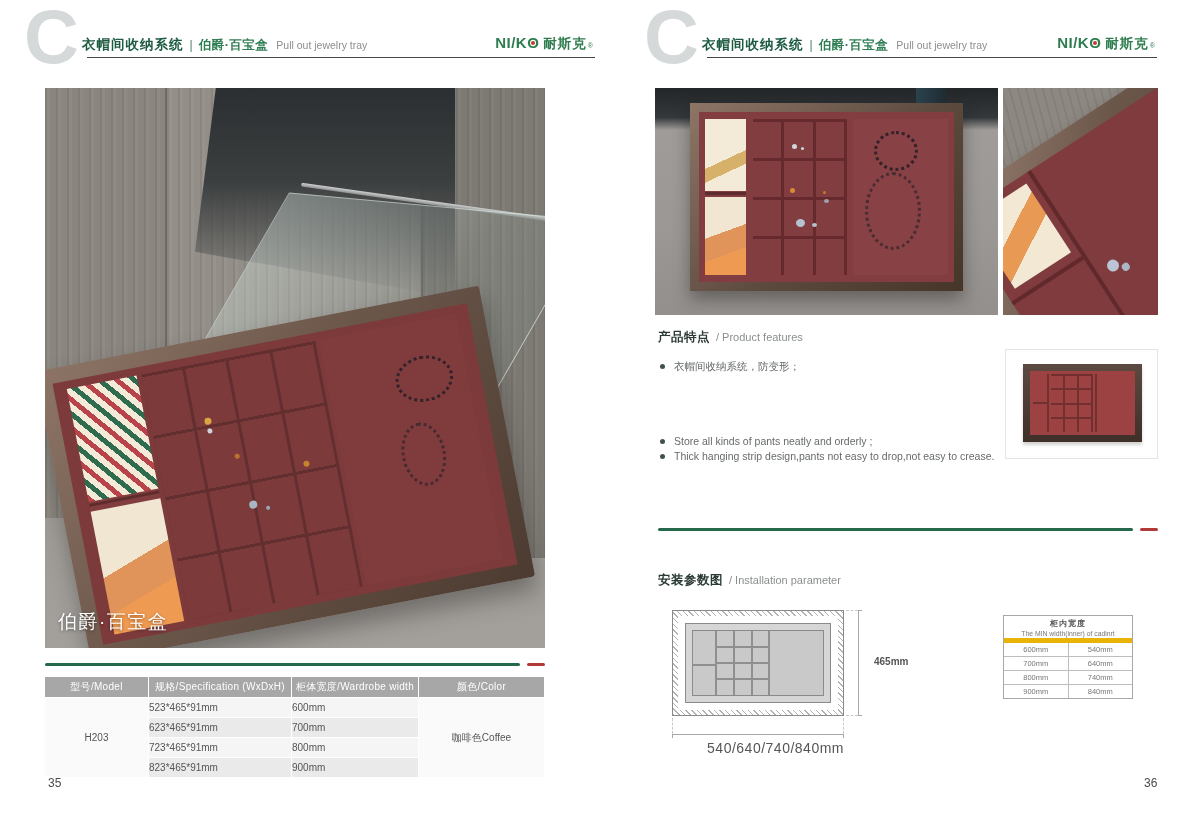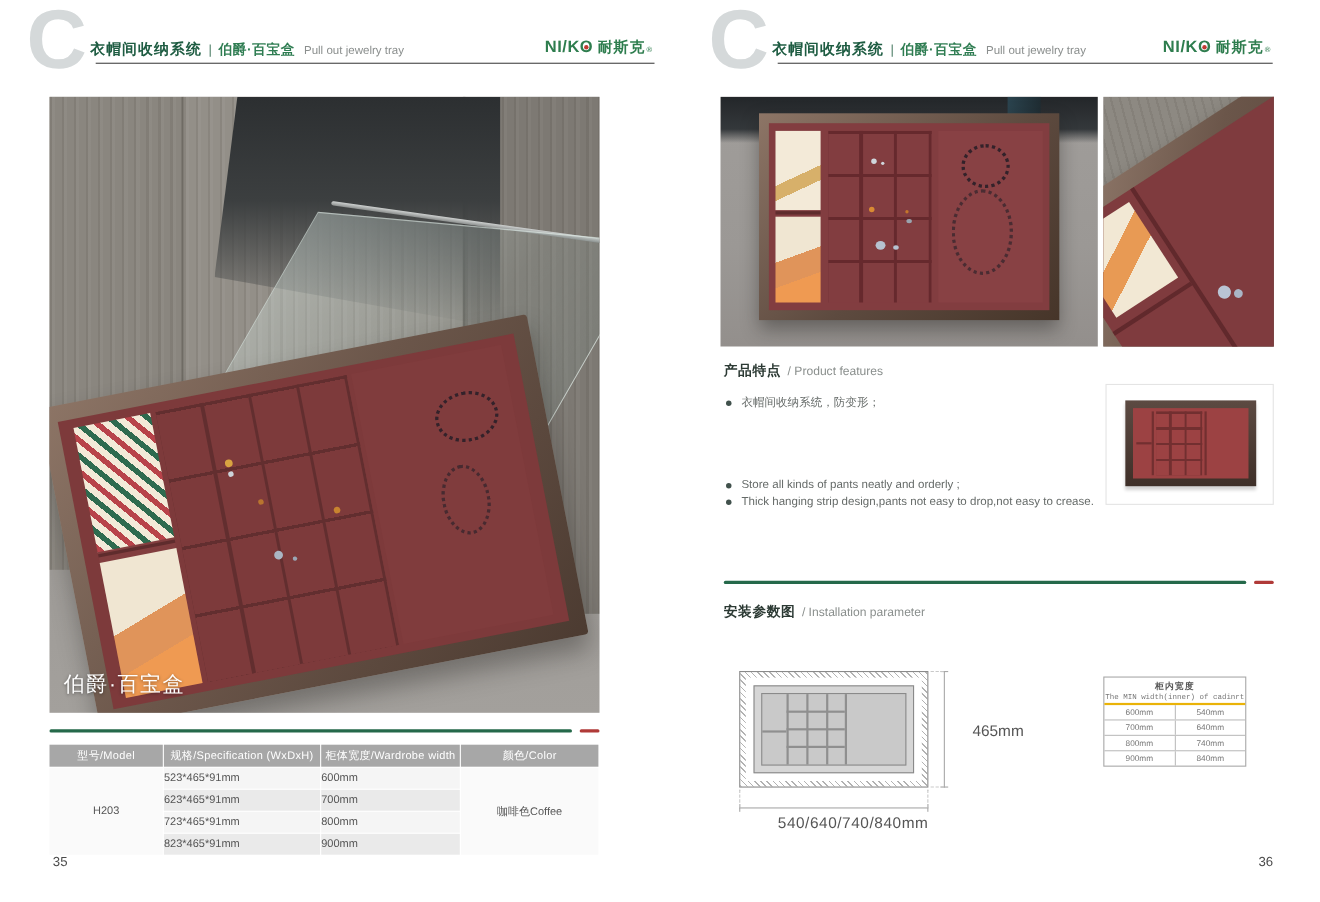--- a/index.html
+++ b/index.html
@@ -126,21 +126,21 @@
   .mini-red { position:relative; width:100%; height:100%; background:#9c4243; }
   .mini-leftcol { position:absolute; left:3%; top:4%; width:15%; height:92%; border-right:2px solid #722f30; }
   .mini-leftcol::after { content:""; position:absolute; left:0; top:48%; width:100%; height:2px; background:#722f30; }
   .mini-grid { position:absolute; left:20%; top:4%; width:40%; height:92%;
     background-image:
       repeating-linear-gradient(90deg, transparent 0 calc(33.33% - 2px), #722f30 calc(33.33% - 2px) 33.33%),
       repeating-linear-gradient(0deg,  transparent 0 calc(25% - 2px),   #722f30 calc(25% - 2px) 25%); }
   .mini-openwall { position:absolute; left:62%; top:4%; width:2px; height:92%; background:#722f30; }
 
   
-  .install-h { position:absolute; left:658px; top:548px; display:flex; align-items:baseline; }
+  .install-h { position:absolute; left:658px; top:572px; display:flex; align-items:baseline; }
 
   
   .tvwrap { position:absolute; left:668px; top:596px; width:250px; height:164px; }
   .tv-outer { position:absolute; left:4px; top:14px; width:172px; height:106px; border:1px solid #8a8a8a;
     background:repeating-linear-gradient(45deg,#b2b2b2 0 1px,#ffffff 1px 4px); }
   .tv-white { position:absolute; inset:5px; background:#fff; }
   .tv-frame { position:absolute; inset:7px; border:1px solid #8a8a8a; background:#d6d6d6; }
   .tv-floor { position:absolute; inset:6px; border:1px solid #8a8a8a; background:#c9c9c9; }
   .tvw { position:absolute; background:#8f8f8f; }
   .tvv { width:2px; top:0; height:100%; }
@@ -150,31 +150,31 @@
   .tvh1 { left:17%; width:41%; top:24%; }
   .tvh2 { left:17%; width:41%; top:49%; }
   .tvh3 { left:17%; width:41%; top:74%; }
   .dim-line-v { position:absolute; left:190px; top:14px; width:1px; height:106px; background:#a8a8a8; }
   .dim-tick { position:absolute; background:#a8a8a8; }
   .dtv-t { left:187px; top:14px; width:7px; height:1px; }
   .dtv-b { left:187px; top:119px; width:7px; height:1px; }
   .dim-ext { position:absolute; border-top:1px dashed #c9c9c9; }
   .ext-tr { left:178px; top:14px; width:12px; }
   .ext-br { left:178px; top:119px; width:12px; }
-  .lbl-465 { position:absolute; left:216px; top:60px; font-size:14px; color:#555; }
+  .lbl-465 { position:absolute; left:206px; top:60px; font-size:10px; color:#555;font-weight:bold; }
   .dim-line-h { position:absolute; left:4px; top:138px; width:172px; height:1px; background:#a8a8a8; }
   .dth-l { left:4px; top:135px; width:1px; height:7px; }
   .dth-r { left:175px; top:135px; width:1px; height:7px; }
   .ext-bl { left:4px; top:122px; height:16px; border-left:1px dashed #c9c9c9; width:0; }
   .ext-bb { left:175px; top:122px; height:16px; border-left:1px dashed #c9c9c9; width:0; }
   .lbl-540 { position:absolute; left:4px; top:144px; width:172px; text-align:right; font-size:14px; color:#555; letter-spacing:.5px; }
 
   
   .wt { position:absolute; left:1003px; top:615px; width:130px; border:1px solid #a8a8a8; background:#fff; }
-  .wt-head { border-bottom:2px solid #eab308; text-align:center; padding:2px 0 1px;font-family:Liberation Mono, monospace; }
+  .wt-head { border-bottom:5px solid #eab308; text-align:center; padding:2px 0 1px; }
   .wt-h-zh { font-size:8px; color:#555; font-weight:bold; letter-spacing:1px; }
   .wt-h-en { font-size:6.8px; color:#777; margin-top:1px; }
   .wt-row { display:flex; border-bottom:1px solid #bdbdbd; }
   .wt-row:last-child { border-bottom:none; }
   .wt-cell { flex:1; text-align:center; font-size:7.5px; color:#777; padding:2px 0; }
   .wt-cell:first-child { border-right:1px solid #bdbdbd; }
 
   
   .svwrap { position:absolute; left:930px; top:686px; width:228px; height:64px; }
   .sv-box { position:absolute; left:50px; top:2px; width:170px; height:58px; border:1px solid #999; background:#fff; }

